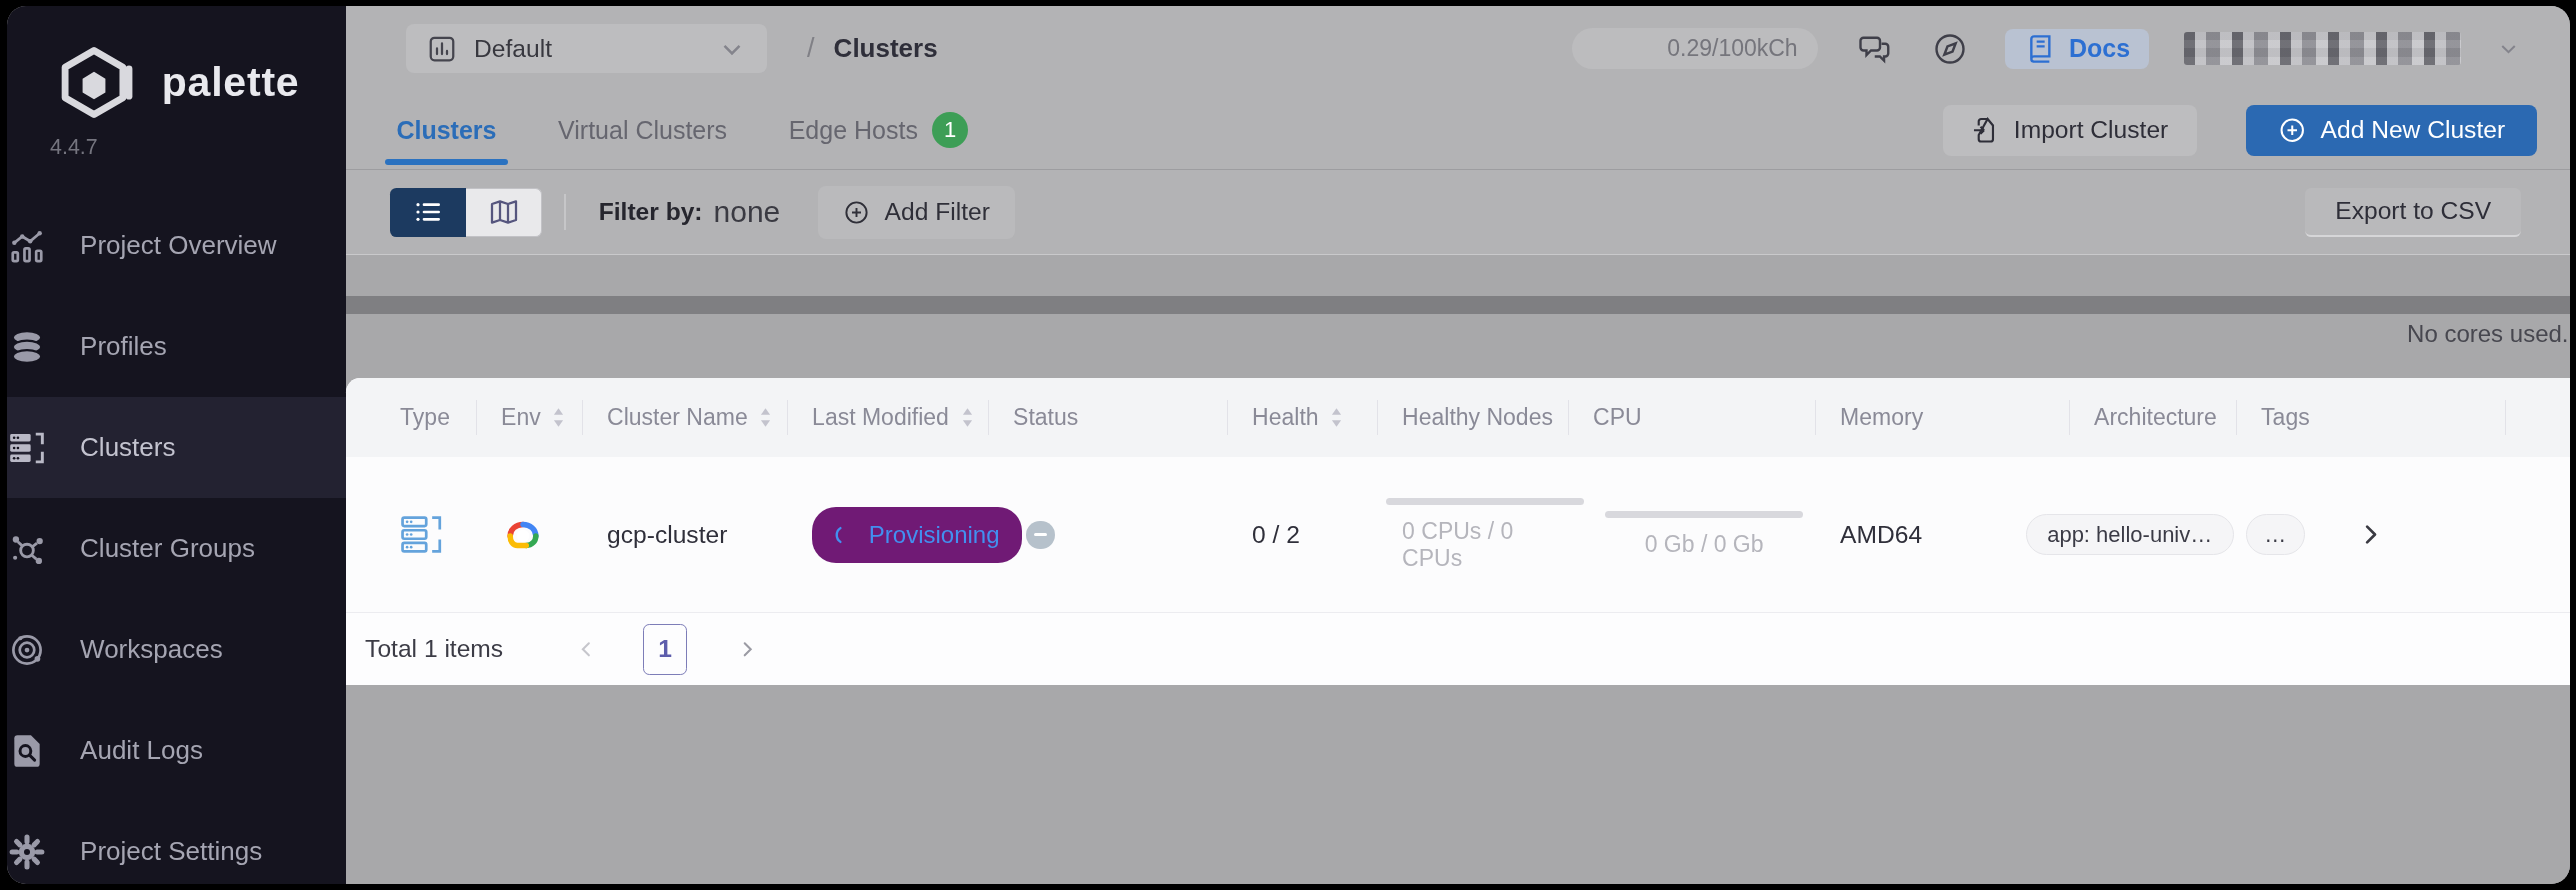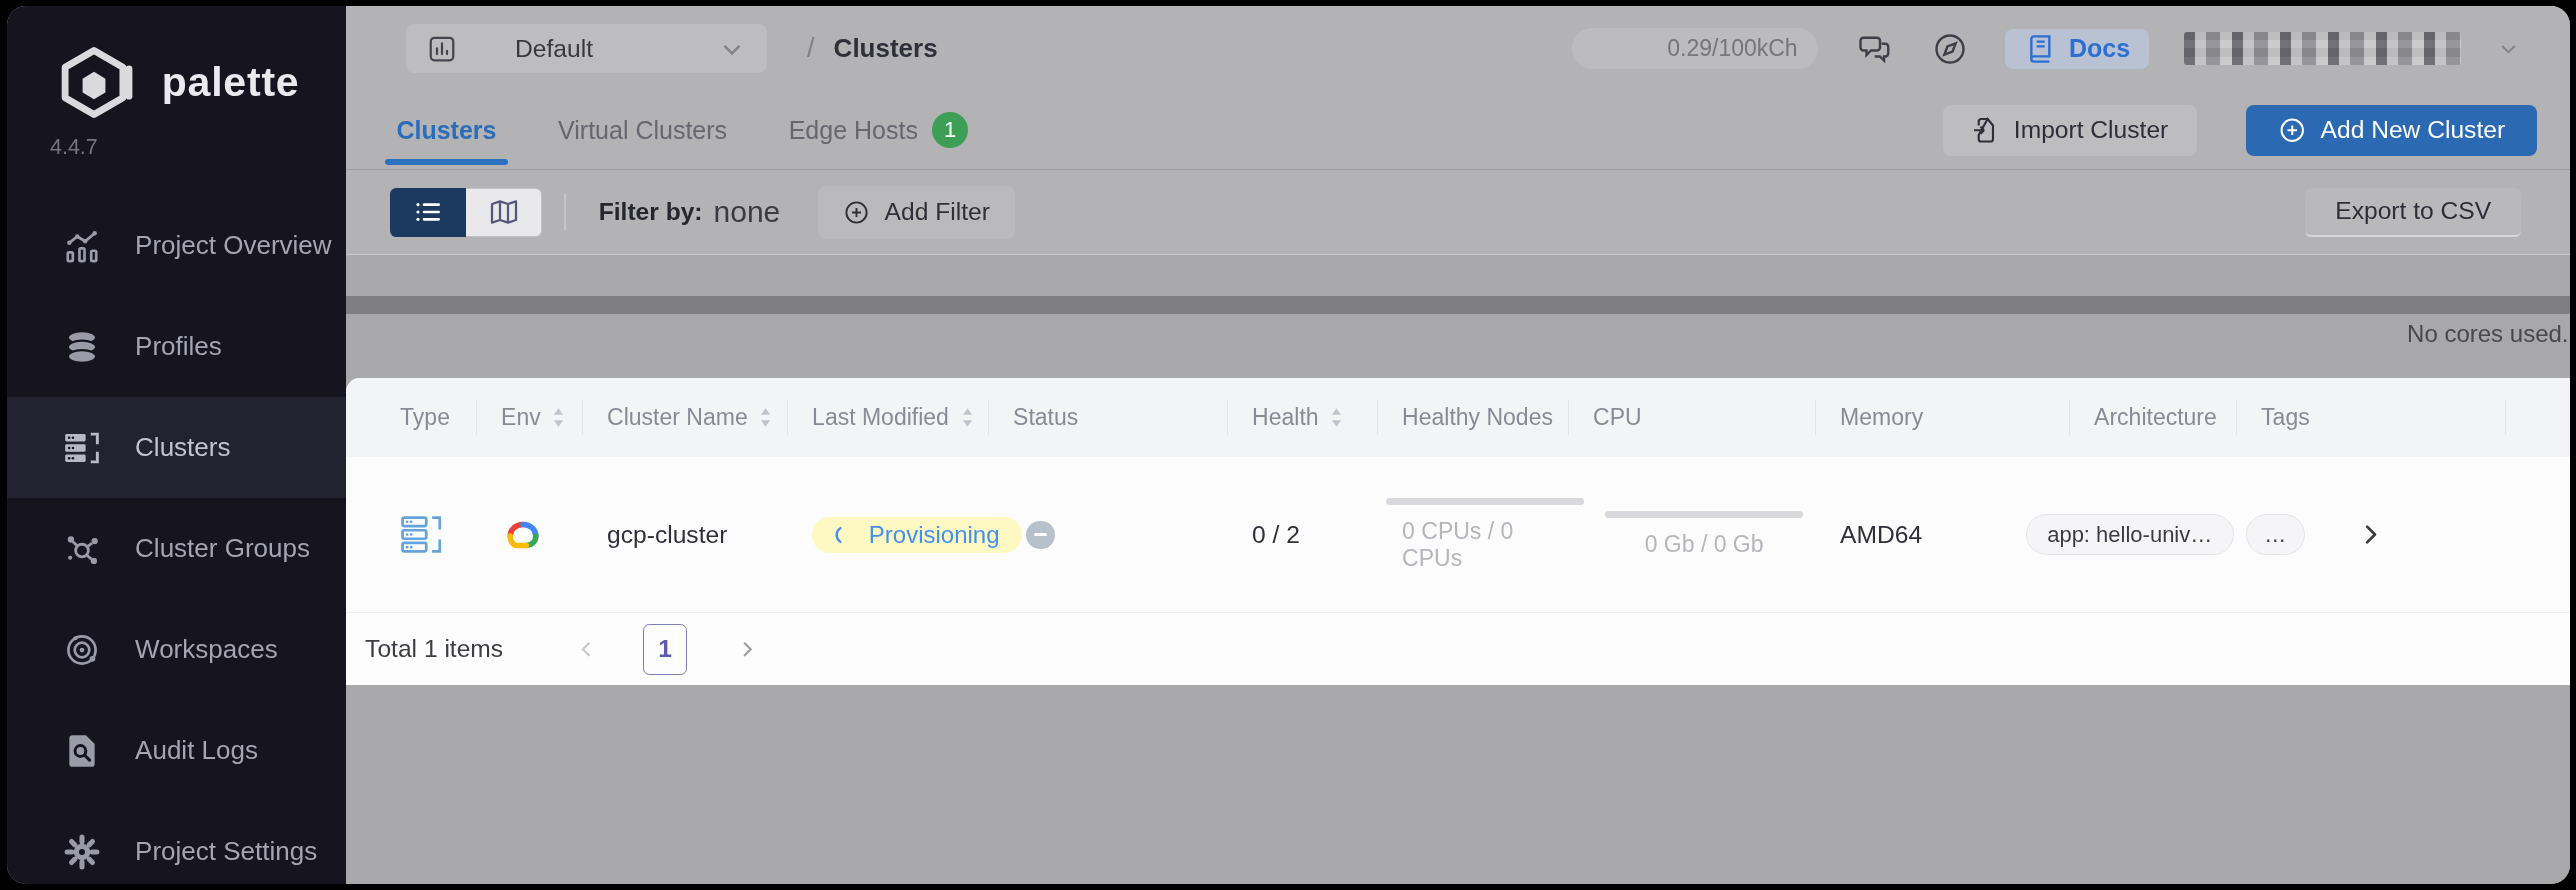--- a/index.html
+++ b/index.html
@@ -6,36 +6,36 @@
   html,body { width:2576px; height:891px; background:#000; font-family:"Liberation Sans", sans-serif; }
   .stage { position:absolute; left:7.1px; top:6.3px; width:2563px; height:878px; border-radius:19px; overflow:hidden; display:flex; background:#a8a8aa; }
 
   
   .sidebar { width:339px; flex:0 0 339px; background:#15141f; display:flex; flex-direction:column; }
   .brand { display:flex; align-items:center; gap:20.6px; margin:40px 0 0 40px; }
   .brand svg { width:94px; height:73px; }
   .brand-name { color:#e9e9ee; font-size:41px; font-weight:600; letter-spacing:0.8px; }
   .version { color:#75757f; font-size:21.4px; margin:16px 0 0 43px; }
   .nav { margin-top:35px; display:flex; flex-direction:column; }
-  .nav-item { height:101px; display:flex; align-items:center; gap:33px; padding-left:55px; cursor:pointer; }
+  .nav-item { height:101px; display:flex; align-items:center; gap:33px; cursor:pointer; }
   .nav-item.active { background:#232231; }
   .nav-icon { width:40px; height:40px; display:flex; align-items:center; justify-content:center; }
   .nav-icon svg { width:38px; height:38px; }
   .nav-label { color:#a5a5b2; font-size:26px; }
   .nav-item.active .nav-label { color:#c3c3cf; }
 
   
   .main { flex:1; display:flex; flex-direction:column; min-width:0; }
   .chrome { background:#b3b3b5; border-bottom:0.8px solid #c9c9cb; }
 
   
   .topbar { height:85px; display:flex; align-items:center; padding:0 49px 0 60px; }
   .proj-select { width:361px; height:49px; background:#bdbdbf; border-radius:8px; display:flex; align-items:center; padding:0 20.6px; gap:17.4px; cursor:pointer; }
   .proj-select svg { width:30px; height:30px; }
-  .proj-label { font-size:24.6px; color:#38383f;margin-left:41px; }
+  .proj-label { font-size:24.6px; color:#38383f; }
   .proj-select .chev { margin-left:auto; }
   .crumb { display:flex; align-items:center; margin-left:40px; gap:19px; }
   .crumb .slash { color:#808086; font-size:27px; }
   .crumb .title { color:#2f2f3a; font-size:26px; font-weight:700; }
   .top-right { margin-left:auto; display:flex; align-items:center; gap:35px; }
   .usage-pill { width:246px; height:41px; background:#bcbcbe; border-radius:20.6px; display:flex; align-items:center; justify-content:flex-end; padding-right:20.6px; color:#75757c; font-size:23px; }
   .icon-btn { width:41px; height:41px; display:flex; align-items:center; justify-content:center; cursor:pointer; }
   .icon-btn svg { width:36px; height:36px; }
   .docs-chip { height:40px; background:#b9c2d2; border-radius:8px; display:flex; align-items:center; gap:12.7px; padding:0 19px; cursor:pointer; }
   .docs-chip svg { width:32px; height:32px; }
@@ -86,21 +86,21 @@
   .thead .cell + .cell::before { content:""; position:absolute; left:0; top:22px; height:35px; width:0.8px; background:#e2e2e8; }
   .thead .c1 { padding-left:54px; }
   .sorter { margin-left:12.7px; display:flex; flex-direction:column; gap:3.2px; }
   .sorter svg { width:11px; height:8px; display:block; }
   .trow { height:155px; background:#fcfcfd; cursor:pointer; }
   .trow .cell { display:flex; align-items:center; padding-left:25px; font-size:24.6px; color:#2f2f3a; }
   .trow .c1 { padding-left:54px; }
   .trow .c1 svg { width:44px; height:41px; }
   .trow .c2 svg { width:44px; height:36px; }
   .date-cell { display:block; line-height:1.38; padding-top:0; }
-  .status-pill { height:36px; border-radius:24px; background:#fef9c3; display:flex; align-items:center; gap:12.7px; padding:0 22px; }
+  .status-pill { height:56px; border-radius:24px; background:#701a75; display:flex; align-items:center; gap:12.7px; padding:0 22px; }
   .status-pill svg { width:22px; height:22px; }
   .status-text { color:#4290f0; font-size:24px; }
   .health-dot { width:28.5px; height:28.5px; border-radius:50%; background:#b6c1cb; display:flex; align-items:center; justify-content:center; margin-left:38px; }
   .health-dot i { display:block; width:12.7px; height:3.2px; border-radius:1.6px; background:#fff; }
   .meter { display:flex; flex-direction:column; justify-content:center; }
   .meter .bar { width:198px; height:7.1px; border-radius:4px; background:#d8d8dd; }
   .meter .lab { margin-top:13px; color:#b5b5bc; font-size:23px; }
   .tags-cell { flex-direction:row; align-items:flex-start; justify-content:center; gap:12px; }
   .tag-pill { max-width:238px; height:41px; border-radius:20.6px; background:#f5f5f7; border:0.8px solid #e5e5e9; color:#3b3b46; font-size:22px; display:flex; align-items:center; padding:0 20.6px; white-space:nowrap; cursor:pointer; }
   .tag-more { padding:0 17.4px; }

